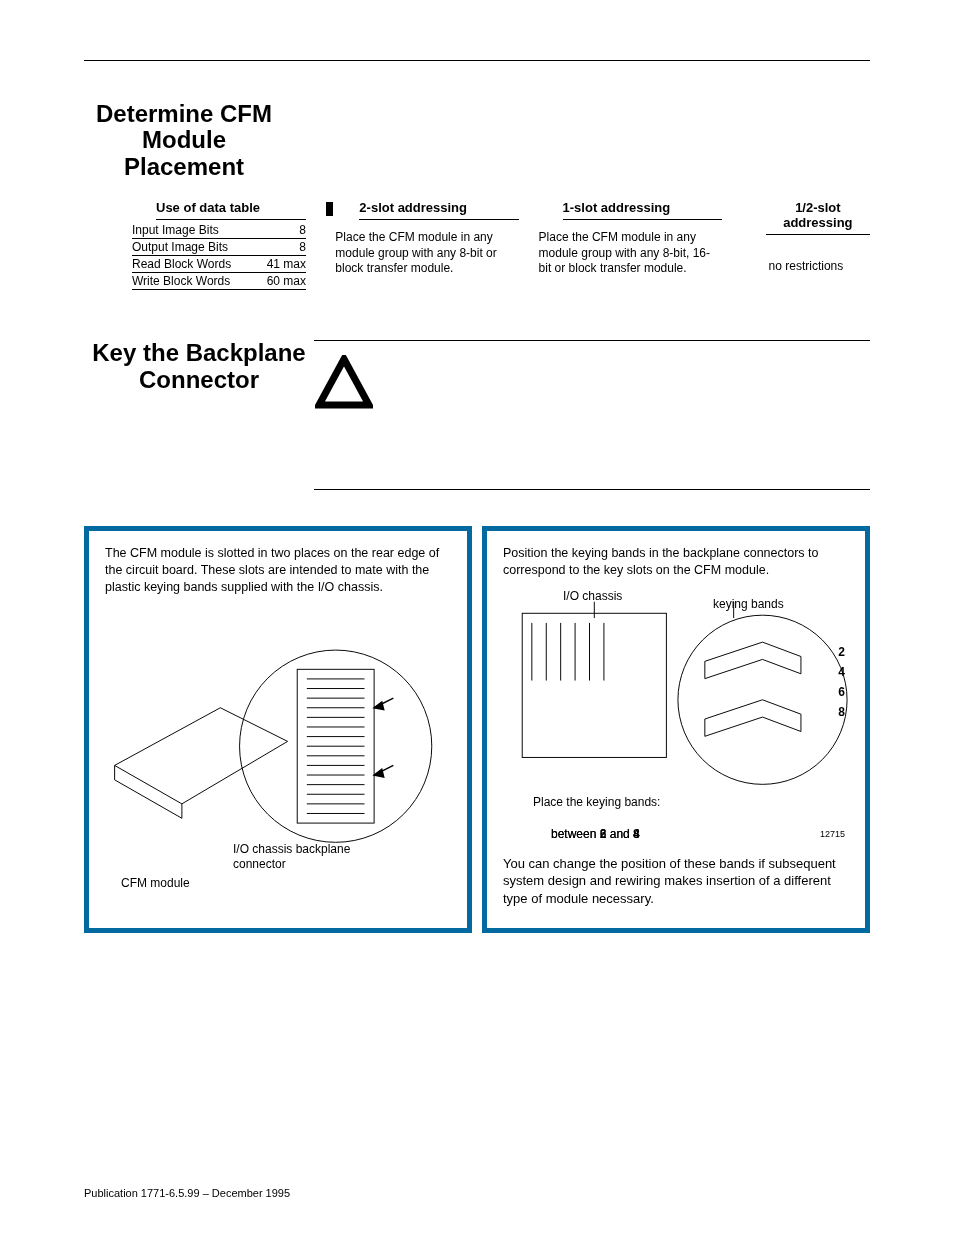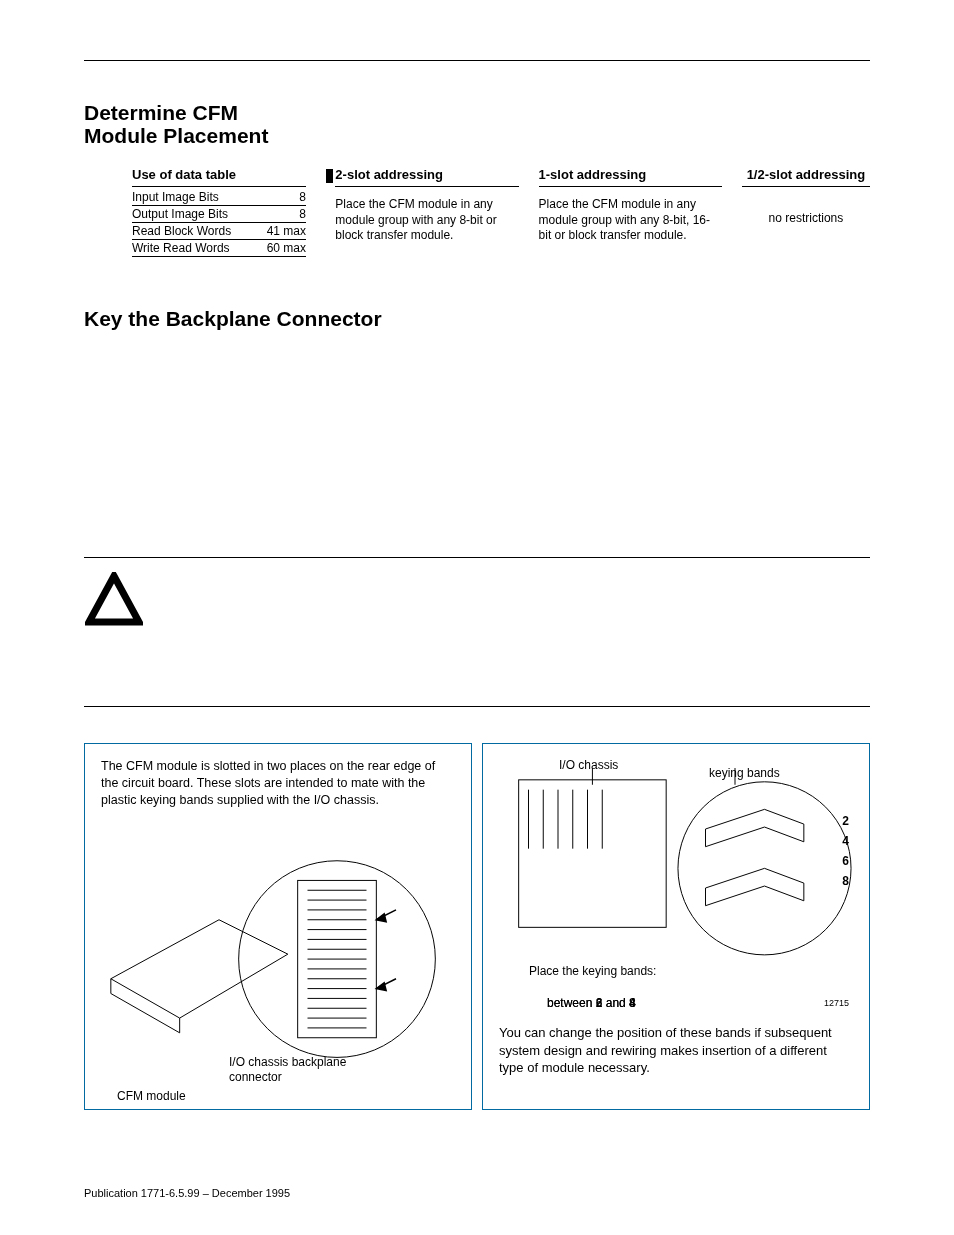--- a/index.html
+++ b/index.html
@@ -25,38 +25,40 @@
     display: flex;
     gap: 20px;
     margin-bottom: 46px;
   }
   .leftcol {
     flex: 0 0 200px;
     font-family: Arial, Helvetica, sans-serif;
   }
   h2 {
     margin: 0;
-    font-size: 21px;
+    font-size: 24px;
     font-weight: bold;
     line-height: 1.1;
+    text-align: center;
   }
   .ptable {
     display: flex;
     gap: 20px;
     align-items: flex-start;
   }
   .col-data {
     width: 190px;
   }
   .dhead {
     font-size: 13px;
     font-weight: bold;
     border-bottom: 1.5px solid #000;
     padding-bottom: 4px;
     margin-bottom: 2px;
+    margin-left: 24px;
   }
   .drow {
     display: flex;
     justify-content: space-between;
     font-size: 12px;
     border-bottom: 1px solid #000;
     padding: 1px 0;
     align-items: center;
   }
   .col-addr {
@@ -74,22 +76,20 @@
     width: 140px;
     font-size: 12px;
     text-align: center;
   }
   .col-half .dhead {
     margin-bottom: 24px;
   }
   
   .section2 {
     display: flex;
-    gap: 20px;
-    flex-direction: column;
   }
   .attn-box {
     flex: 1;
     border-top: 1.5px solid #000;
     border-bottom: 1.5px solid #000;
     padding: 10px 0 28px 0;
     display: flex;
     gap: 18px;
   }
   .attn-icon {
@@ -104,22 +104,22 @@
     min-height: 110px;
   }
   
   .diagrams {
     display: flex;
     gap: 10px;
     margin-top: 36px;
   }
   .dbox {
     flex: 1;
-    border: 1px solid #0369a1;
-    padding: 14px 16px 0 16px;
+    border: 5px solid #0369a1;
+    padding: 14px 16px 20px 16px;
     font-size: 12.5px;
     line-height: 1.35;
     position: relative;
   }
   .dbox-intro {
     margin-bottom: 10px;
   }
   .diagram-area {
     position: relative;
     width: 100%;
@@ -165,21 +165,21 @@
       </div>
       <div class="drow">
         <span>Output Image Bits</span>
         <span>8</span>
       </div>
       <div class="drow">
         <span>Read Block Words</span>
         <span>41 max</span>
       </div>
       <div class="drow">
-        <span>Write Read Words</span>
+        <span>Write Block Words</span>
         <span>60 max</span>
       </div>
     </div>
 
     <div style="width:8px; background:#000; align-self:flex-start; height:14px; margin-top:2px;"></div>
 
     <div class="col-addr" style="margin-left:-18px;">
       <div class="dhead">2-slot addressing</div>
       <div class="col-addr-body">Place the CFM module in any module group with any 8-bit or block transfer module.</div>
     </div>
@@ -251,20 +251,21 @@
             <line x1="300" y1="160" x2="280" y2="170"></line>
             <polygon points="280,170 288,164 290,172"></polygon>
           </g>
         </svg>
         <div class="label-abs" style="left:128px; top:236px; width:140px;">I/O chassis backplane connector</div>
         <div class="label-abs" style="left:16px; top:270px;">CFM module</div>
       </div>
     </div>
 
     <div class="dbox">
+      <div class="dbox-intro">Position the keying bands in the backplane connectors to correspond to the key slots on the CFM module.</div>
       <div class="diagram-area" style="height:260px;">
         <svg width="100%" height="100%" viewBox="0 0 360 260">
           <g stroke="#000" fill="none" stroke-width="1">
 
             <rect x="20" y="20" width="150" height="150"></rect>
             <line x1="30" y1="30" x2="30" y2="90"></line>
             <line x1="45" y1="30" x2="45" y2="90"></line>
             <line x1="60" y1="30" x2="60" y2="90"></line>
             <line x1="75" y1="30" x2="75" y2="90"></line>
             <line x1="90" y1="30" x2="90" y2="90"></line>

